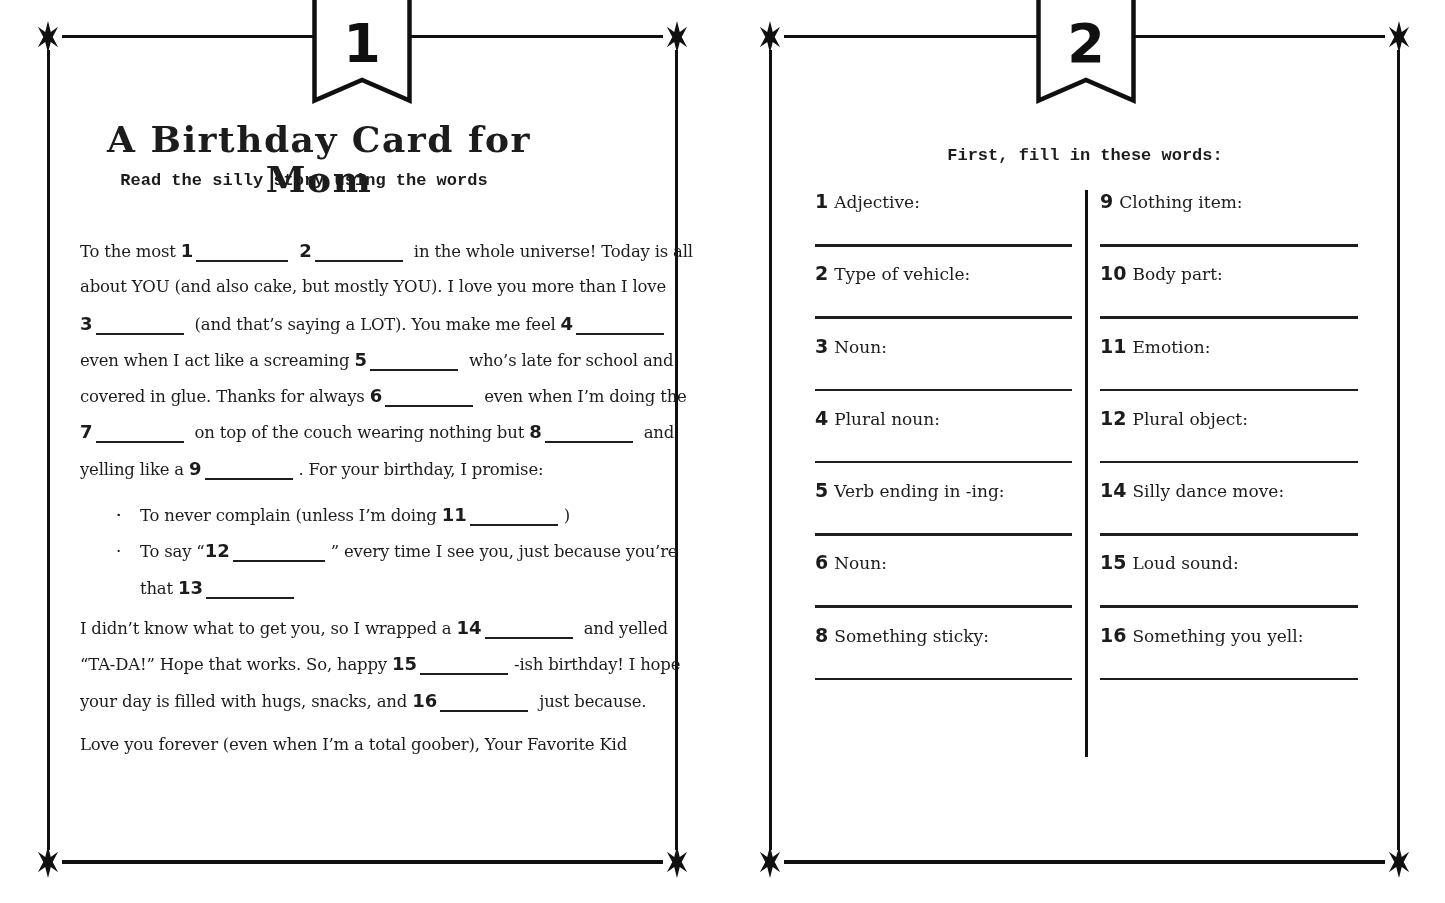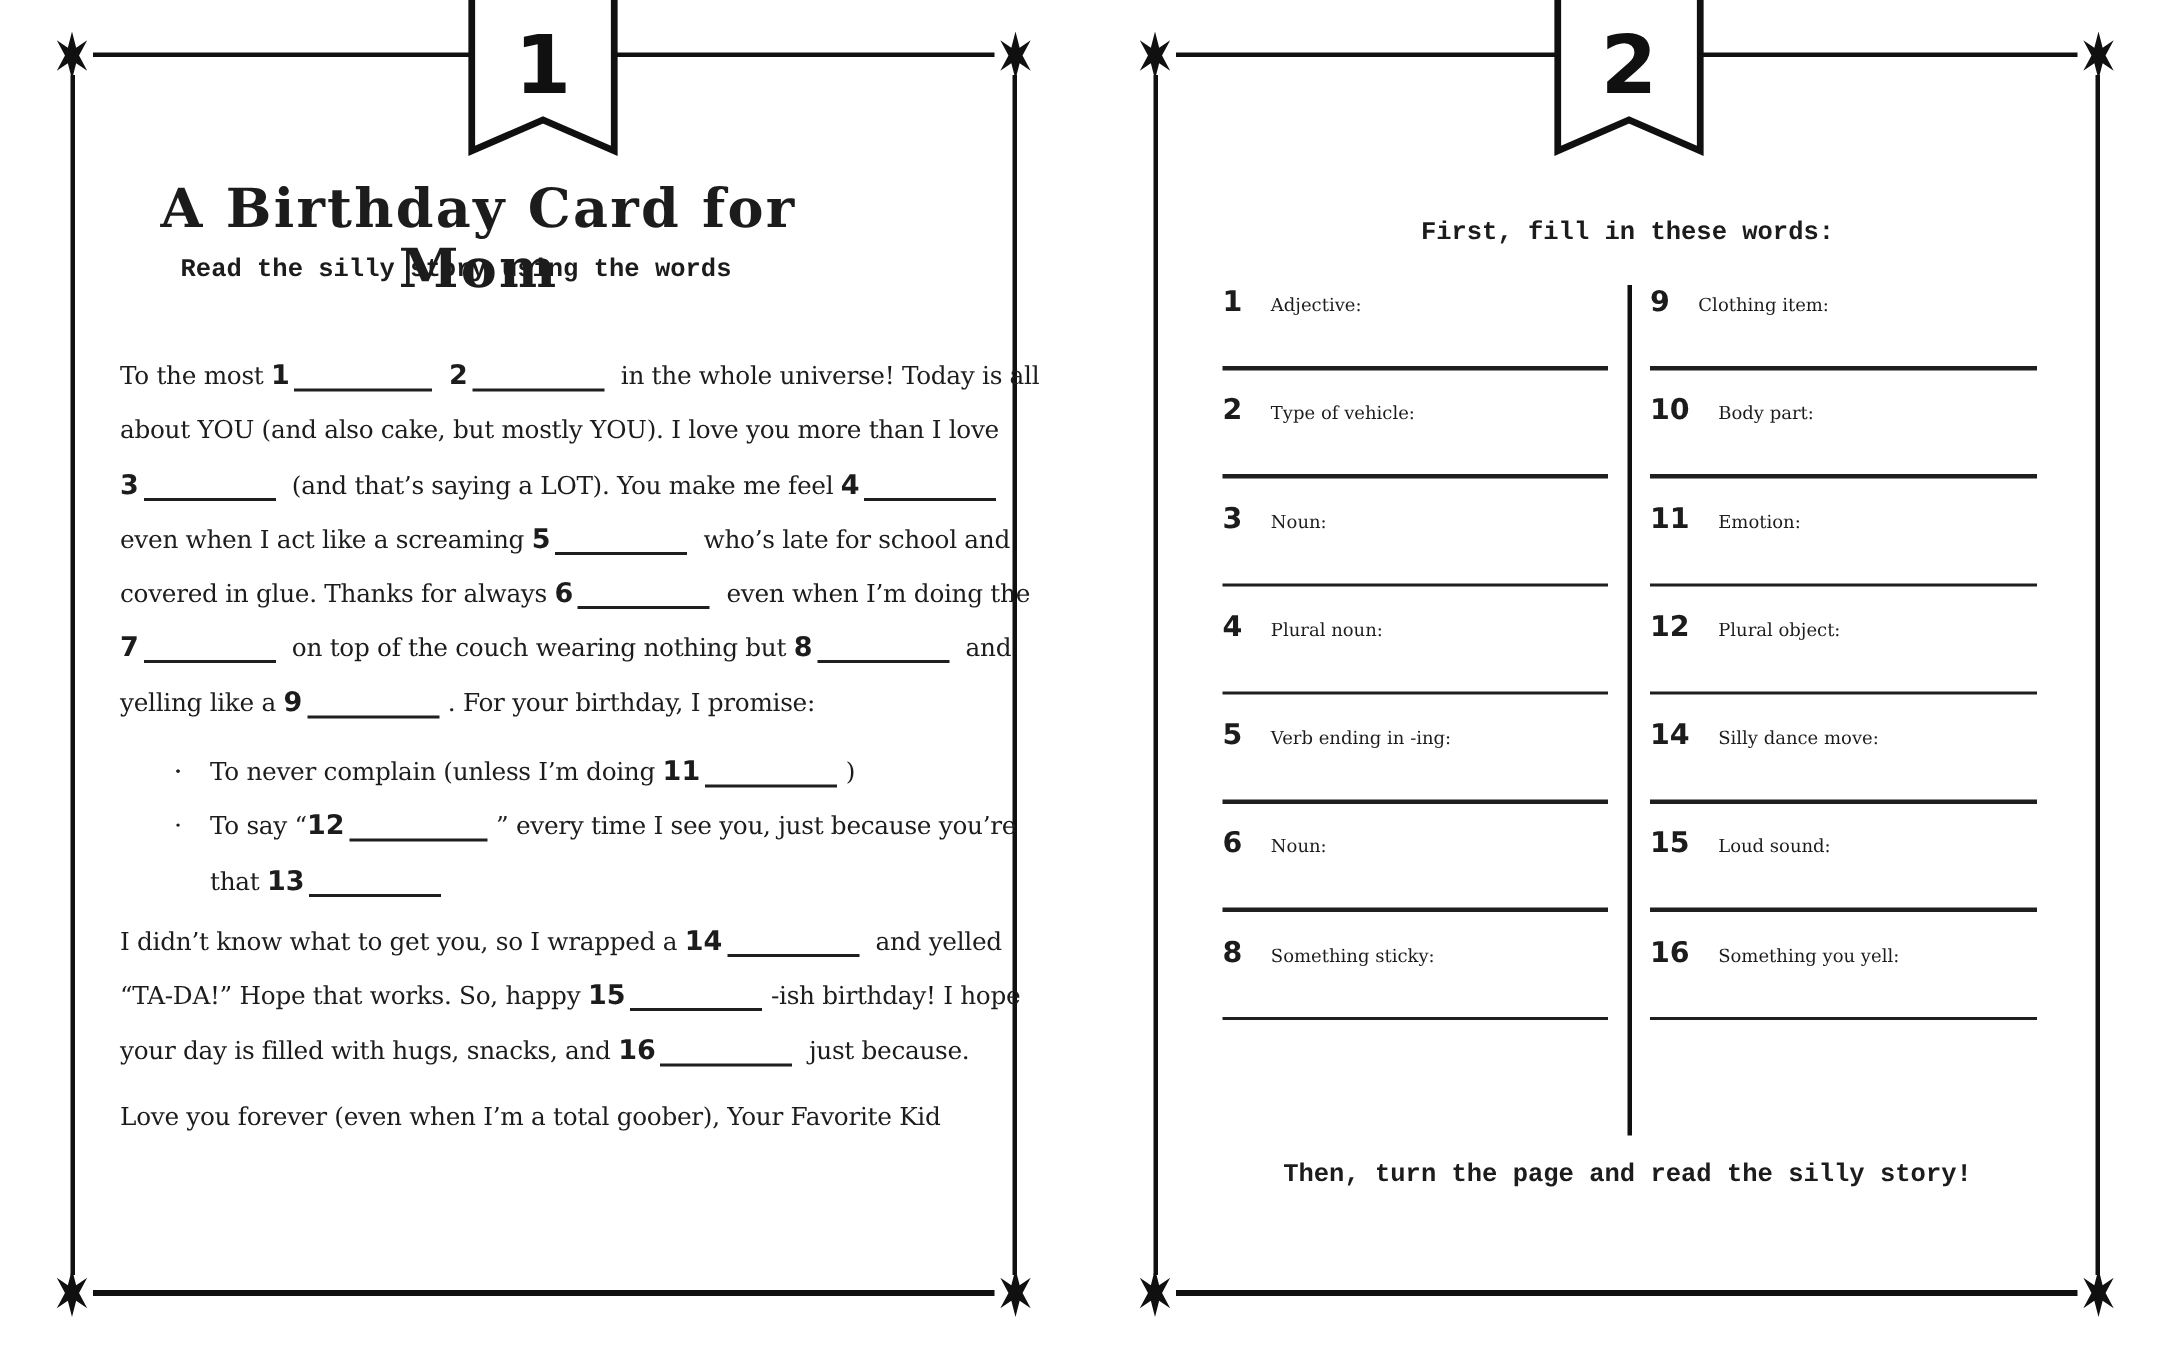--- a/index.html
+++ b/index.html
@@ -42,21 +42,21 @@
   
   .heading,.footer-note{position:absolute;left:0;width:630px;text-align:center;
             font-family:"Liberation Mono",monospace;font-weight:bold;font-size:17px;letter-spacing:0;}
   .heading{top:146px;text-align:center;}
   .footer-note{top:774px;}
   .wcol{position:absolute;top:190px;}
   #col-left{left:45px;width:257px;}
   #col-right{left:330px;width:258px;}
   .witem{position:relative;height:72.3px;}
   .wnum{font-family:"DejaVu Sans",sans-serif;font-weight:bold;font-size:19px;}
-  .wlabel{font-size:12px;margin-left:19px;}
+  .wlabel{font-size:17px;margin-left:6px;}
   .wline{position:absolute;left:0;right:0;top:54px;height:2.5px;background:#1f1f1f;}
   .divider{position:absolute;left:315px;top:190px;width:2.5px;height:567px;background:#101010;}
 </style>
 </head>
 <body>
 
 <div class="canvas">
 
   <section class="page" id="page1">
     <div class="hline frame-top"></div>
@@ -163,16 +163,15 @@
     <div class="wcol" id="col-right">
         <div class="witem"><span class="wnum">9</span><span class="wlabel">Clothing item:</span><div class="wline"></div></div>
         <div class="witem"><span class="wnum">10</span><span class="wlabel">Body part:</span><div class="wline"></div></div>
         <div class="witem"><span class="wnum">11</span><span class="wlabel">Emotion:</span><div class="wline"></div></div>
         <div class="witem"><span class="wnum">12</span><span class="wlabel">Plural object:</span><div class="wline"></div></div>
         <div class="witem"><span class="wnum">14</span><span class="wlabel">Silly dance move:</span><div class="wline"></div></div>
         <div class="witem"><span class="wnum">15</span><span class="wlabel">Loud sound:</span><div class="wline"></div></div>
         <div class="witem"><span class="wnum">16</span><span class="wlabel">Something you yell:</span><div class="wline"></div></div>
       </div>
 
-    <div class="footer-note">Then, turn the page and read the silly story!</div>
   </section>
 
 </div>
 
 </body></html>

